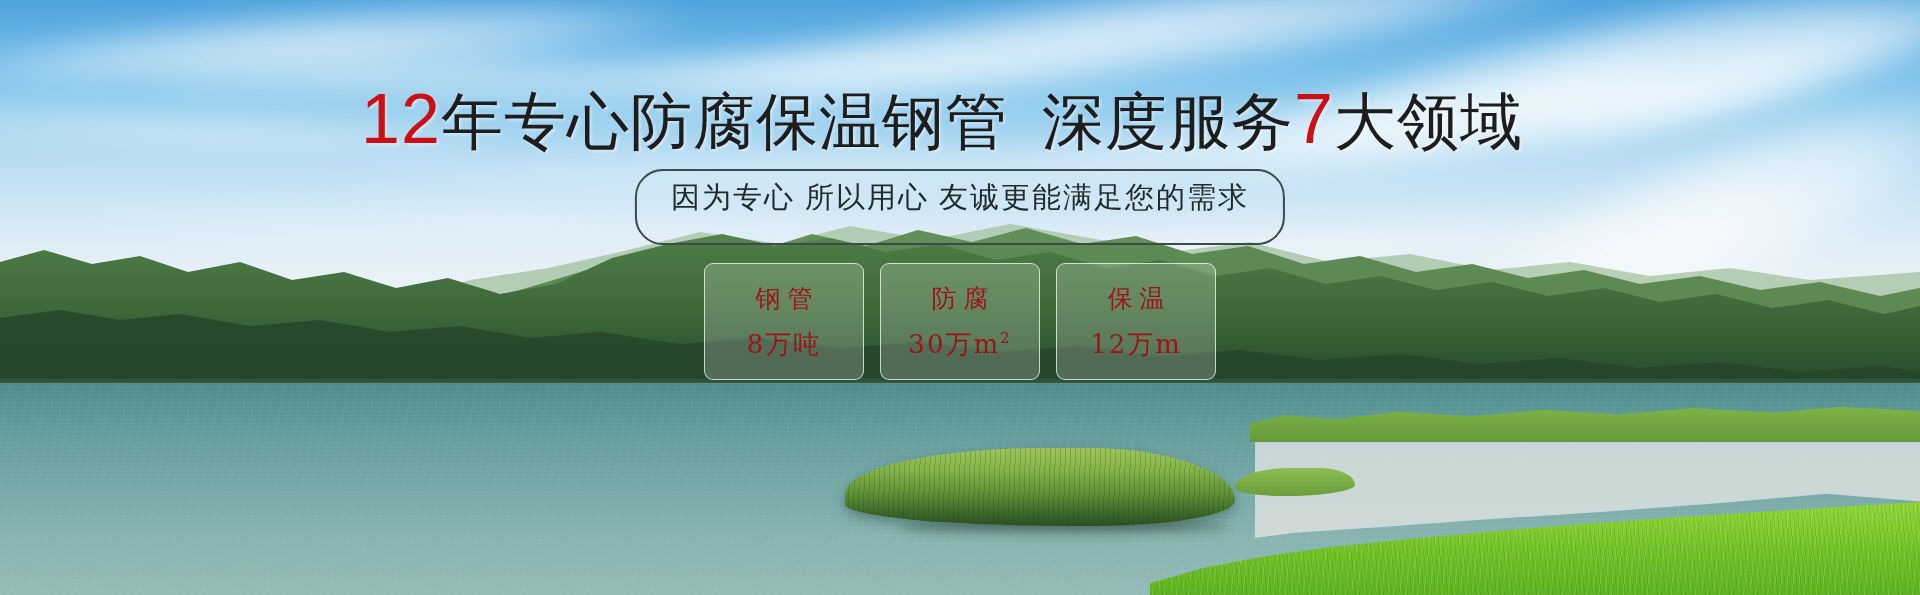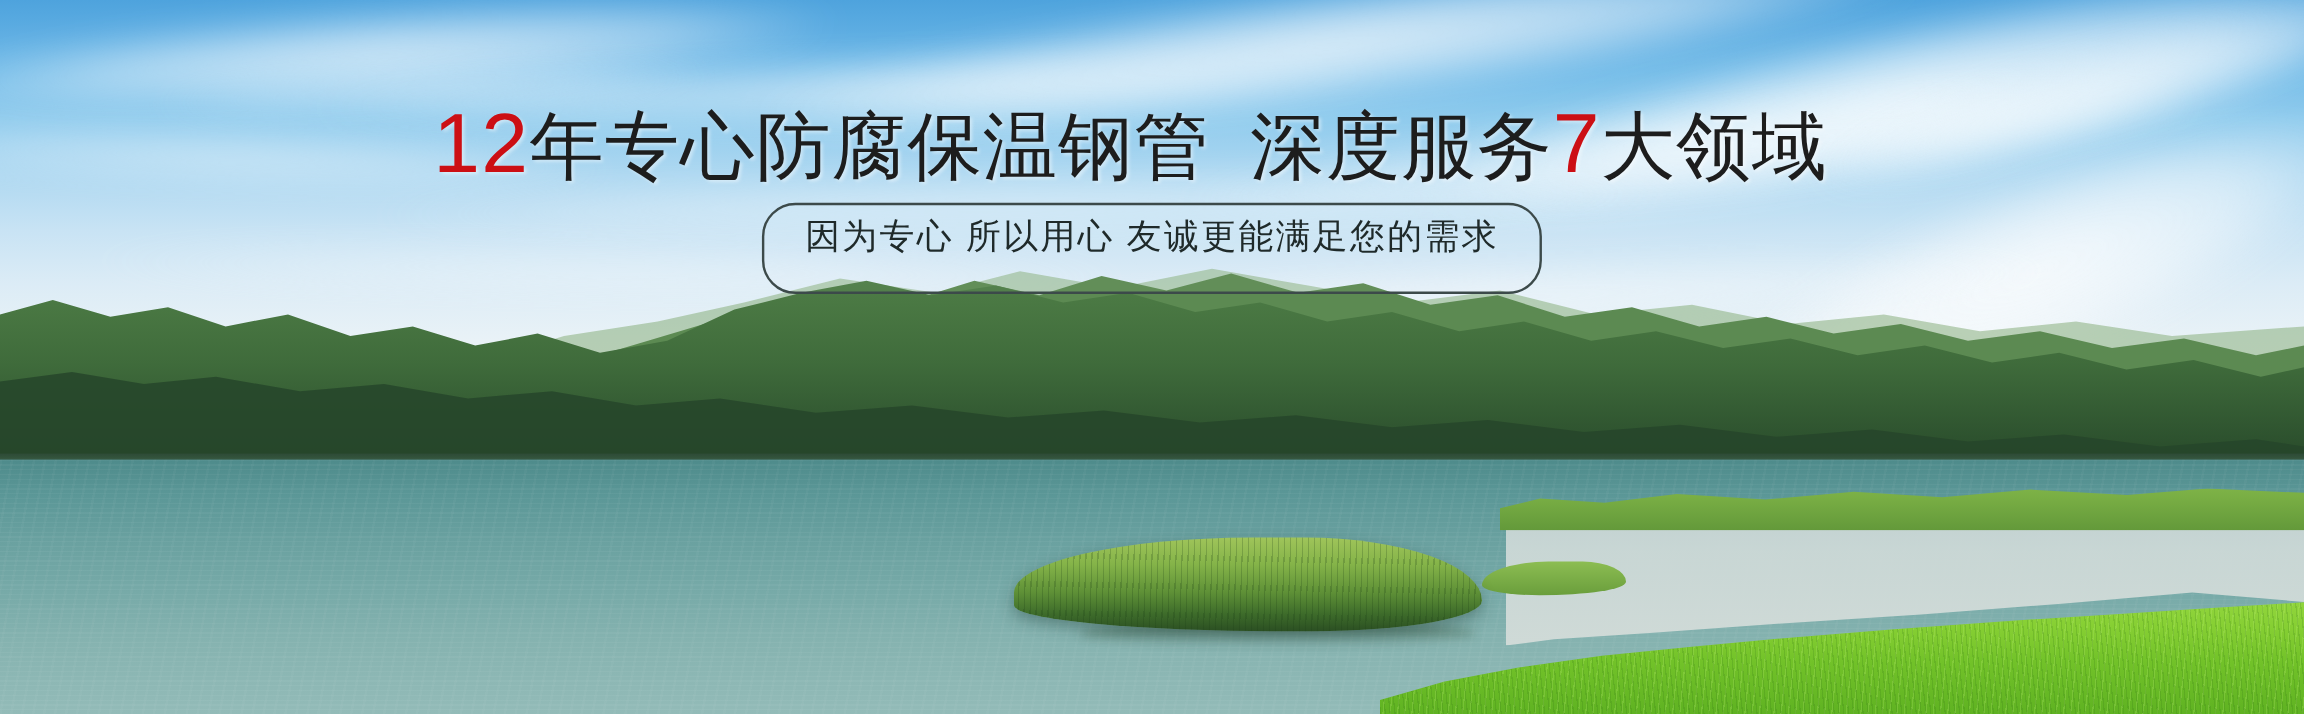--- a/index.html
+++ b/index.html
@@ -253,14 +253,32 @@
   <div class="overlay">
 
     <div class="headline">
       <span class="num">12</span><span>年专心防腐保温钢管</span><span class="gap"></span><span>深度服务</span><span class="num">7</span><span>大领域</span>
     </div>
 
     <div class="subtitle-pill">
       <span>因为专心 所以用心  友诚更能满足您的需求</span>
     </div>
 
+    <div class="cards">
+
+      <div class="card">
+        <div class="k">钢管</div>
+        <div class="v"><span>8万吨</span><sup></sup></div>
+      </div>
+
+      <div class="card">
+        <div class="k">防腐</div>
+        <div class="v"><span>30万m</span><sup>2</sup></div>
+      </div>
+
+      <div class="card">
+        <div class="k">保温</div>
+        <div class="v"><span>12万m</span><sup></sup></div>
+      </div>
+
+    </div>
   </div>
 </div>
 
 </body></html>

